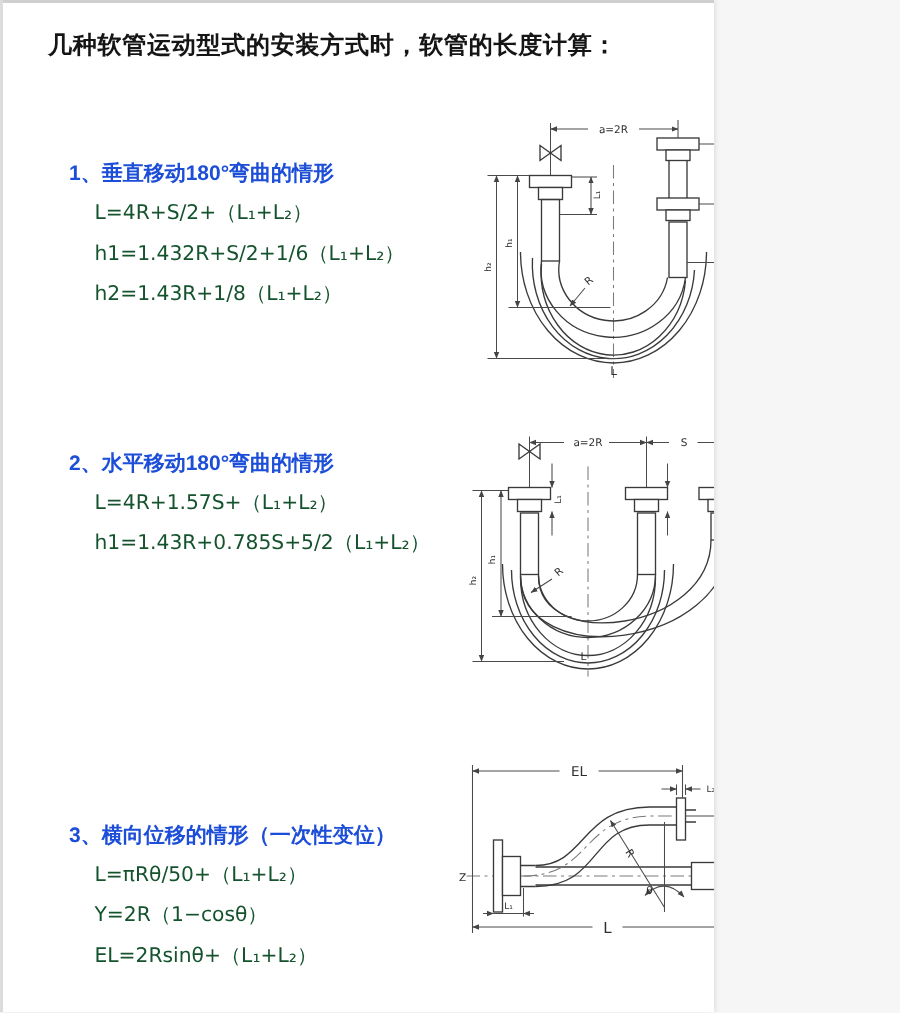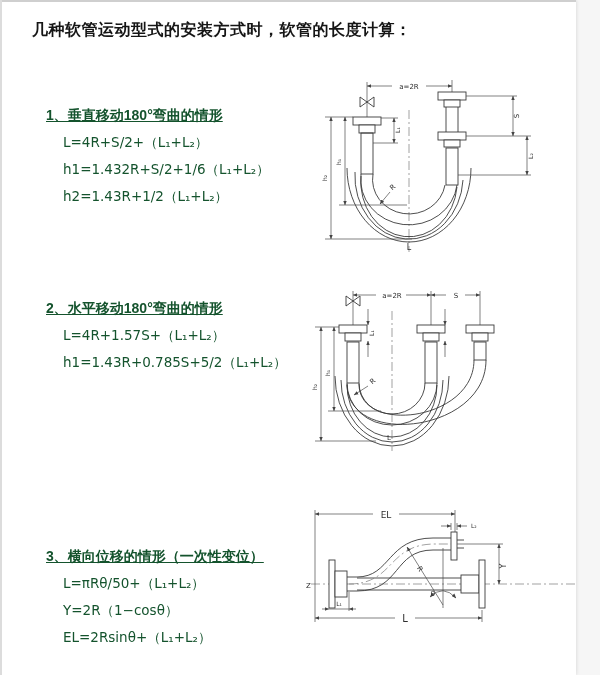--- a/index.html
+++ b/index.html
@@ -1,28 +1,28 @@
 <!DOCTYPE html>
 <html><head>
 <meta charset="utf-8">
 <style>
   html,body{margin:0;padding:0;background:#f6f6f6;}
   .page{
-    position:relative;width:576px;height:675px;background:#ffffff;
+    position:relative;width:476px;height:675px;background:#ffffff;
     font-family:"Liberation Sans",sans-serif;color:#111;overflow:hidden;
     box-shadow:0 0 4px rgba(0,0,0,.15);
   }
   .scan-edge-top{position:absolute;left:0;top:0;width:600px;height:2px;background:#cfcfcf;}
   .scan-edge-left{position:absolute;left:0;top:0;width:2px;height:675px;background:#dcdcdc;}
   .title{
     position:absolute;left:32px;top:20px;font-size:16px;font-weight:600;
     letter-spacing:.5px;color:#151515;white-space:nowrap;
   }
   .sec{position:absolute;left:46px;width:280px;}
-  .sec-heading{font-size:14px;font-weight:600;line-height:20px;color:#14532d;white-space:nowrap;text-decoration:underline;}
+  .sec-heading{font-size:14px;font-weight:600;line-height:20px;color:#1d4ed8;white-space:nowrap;}
   .formula{
     font-family:"DejaVu Sans","Liberation Sans",sans-serif;
     font-size:13.5px;font-weight:400;line-height:19px;
     margin:8px 0 0 17px;color:#14532d;white-space:nowrap;
   }
   svg{position:absolute;overflow:visible;}
   .out{fill:none;stroke:#3a3a3a;stroke-width:.9;}
   .fit{fill:#ffffff;stroke:#3a3a3a;stroke-width:.9;}
   .dim{fill:none;stroke:#4a4a4a;stroke-width:.7;}
   .cl{fill:none;stroke:#7a7a7a;stroke-width:.7;stroke-dasharray:9 3 2 3;}
@@ -35,21 +35,21 @@
 <div class="page">
   <div class="scan-edge-top"></div>
   <div class="scan-edge-left"></div>
 
   <div class="title">几种软管运动型式的安装方式时，软管的长度计算：</div>
 
   <div class="sec" style="top:105px;">
     <div class="sec-heading">1、垂直移动180°弯曲的情形</div>
     <div class="formula">L=4R+S/2+（L₁+L₂）</div>
     <div class="formula">h1=1.432R+S/2+1/6（L₁+L₂）</div>
-    <div class="formula">h2=1.43R+1/2（L₁+L₂）</div>
+    <div class="formula">h2=1.43R+1/8（L₁+L₂）</div>
   </div>
 
   <div class="sec" style="top:298px;">
     <div class="sec-heading">2、水平移动180°弯曲的情形</div>
     <div class="formula">L=4R+1.57S+（L₁+L₂）</div>
     <div class="formula">h1=1.43R+0.785S+5/2（L₁+L₂）</div>
   </div>
 
   <div class="sec" style="top:522px;margin-top:24px;">
     <div class="sec-heading">3、横向位移的情形（一次性变位）</div>

